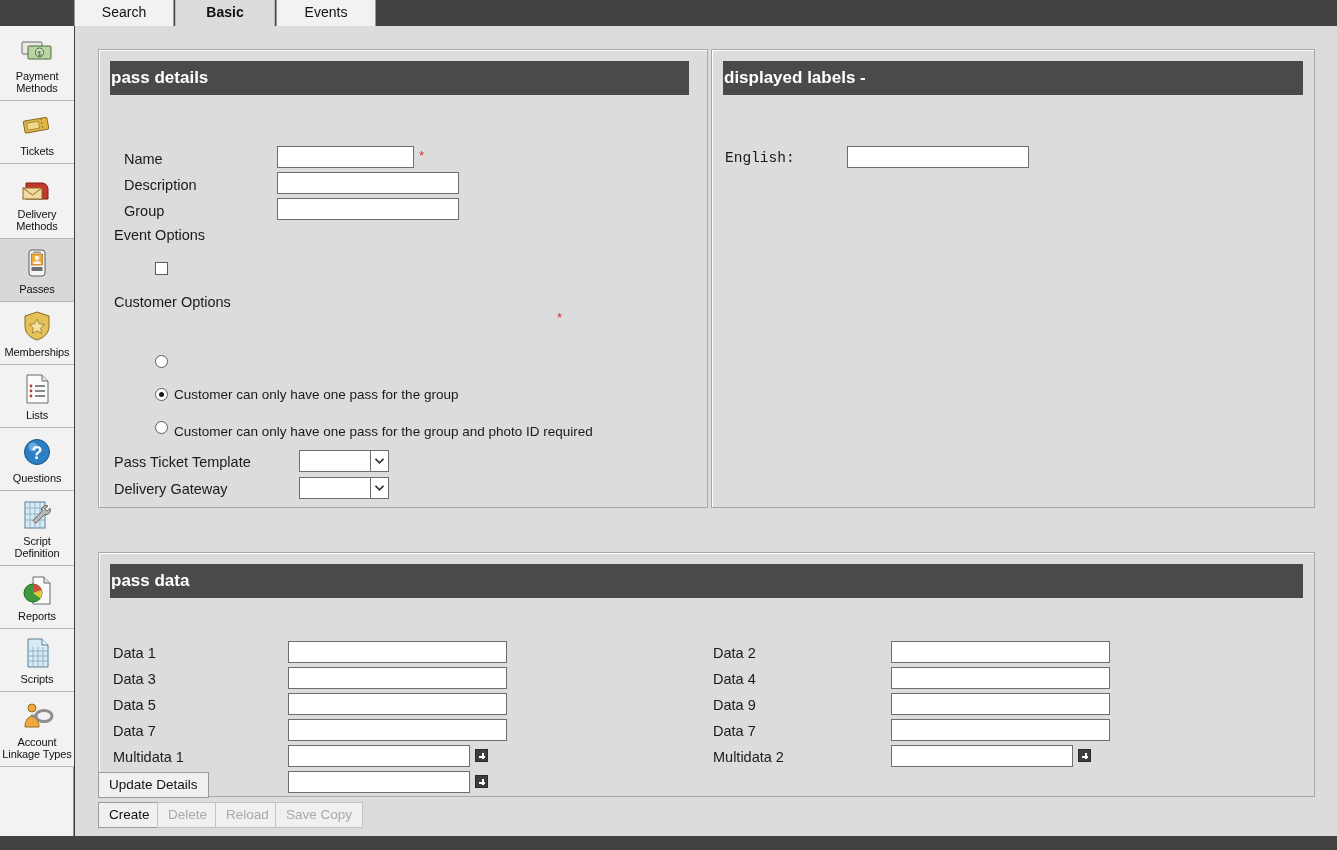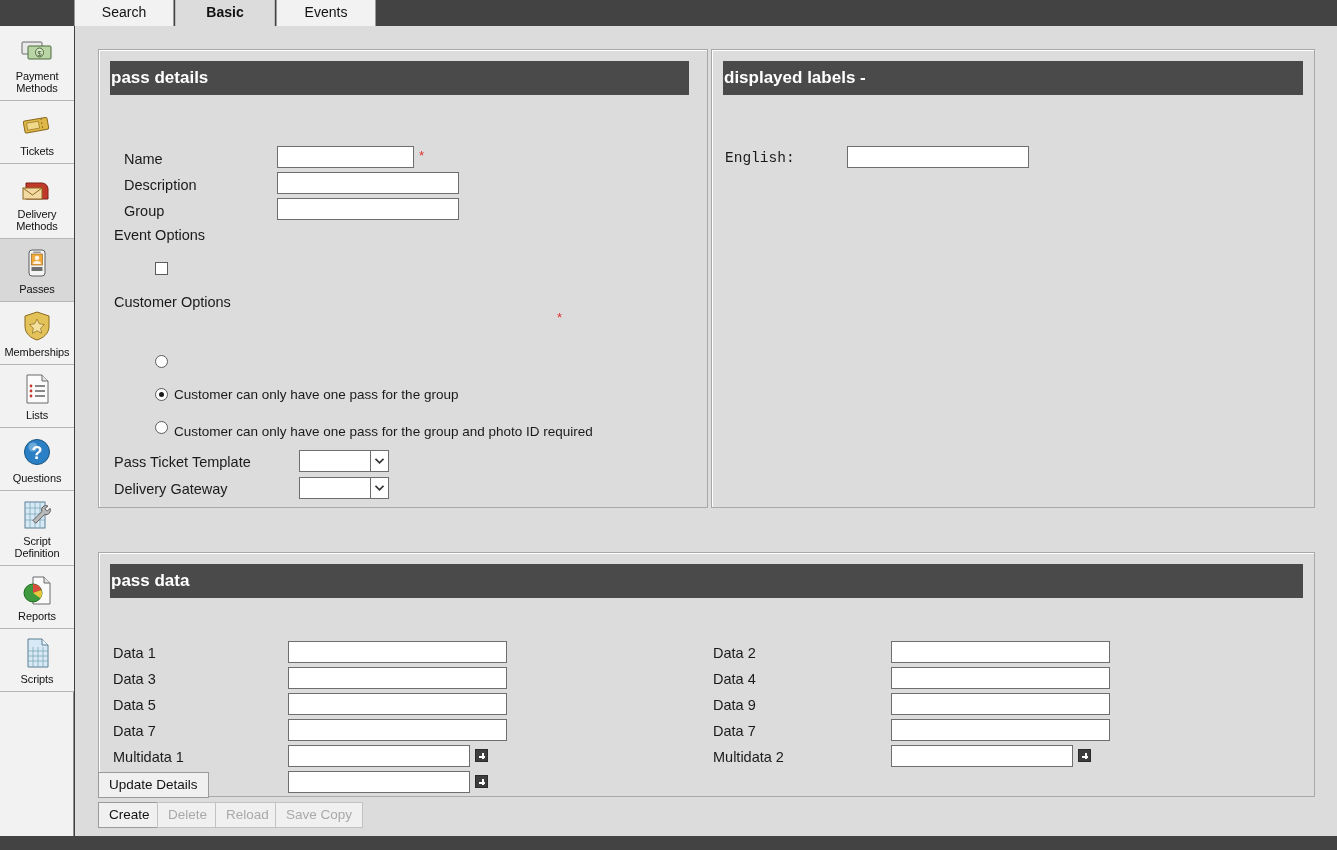--- a/index.html
+++ b/index.html
@@ -243,20 +243,26 @@
             <path d="M22 3 v6 h6" fill="#eaf4fa" stroke="#5b7f93"></path>
             <g stroke="#7fa8bd" stroke-width="0.8">
               <line x1="13" y1="11" x2="13" y2="31"></line>
               <line x1="18" y1="11" x2="18" y2="31"></line>
               <line x1="23" y1="11" x2="23" y2="31"></line>
               <line x1="8" y1="15" x2="28" y2="15"></line>
               <line x1="8" y1="20" x2="28" y2="20"></line>
               <line x1="8" y1="25" x2="28" y2="25"></line>
             </g>
           </svg></span><span class="side-label">Scripts</span></div>
+      <div class="side-item"><span><svg class="side-icon" width="34" height="34" viewBox="0 0 34 34">
+            <circle cx="12" cy="9" r="4" fill="#f0a93c" stroke="#9a6c1c"></circle>
+            <path d="M5 28 c0 -7 4 -11 7 -11 c3 0 7 4 7 11 z" fill="#f0a93c" stroke="#9a6c1c"></path>
+            <ellipse cx="24" cy="17" rx="8" ry="5.5" fill="none" stroke="#8d8d8d" stroke-width="3"></ellipse>
+            <path d="M16 17 h-5" stroke="#8d8d8d" stroke-width="3"></path>
+          </svg></span><span class="side-label">Account</span><span class="side-label">Linkage Types</span></div>
     </div>
 
   <div class="content">
 
     <div class="panel" style="left:23px; top:23px; width:610px; height:459px;">
       <div class="panel-title" style="width:579px;">pass details</div>
 
       <div class="panel-body">
         <div class="lbl" style="left:25px; top:45px;">Name</div>
         <input class="txt" style="left: 178px; top: 40px; width: 137px;" value="">

